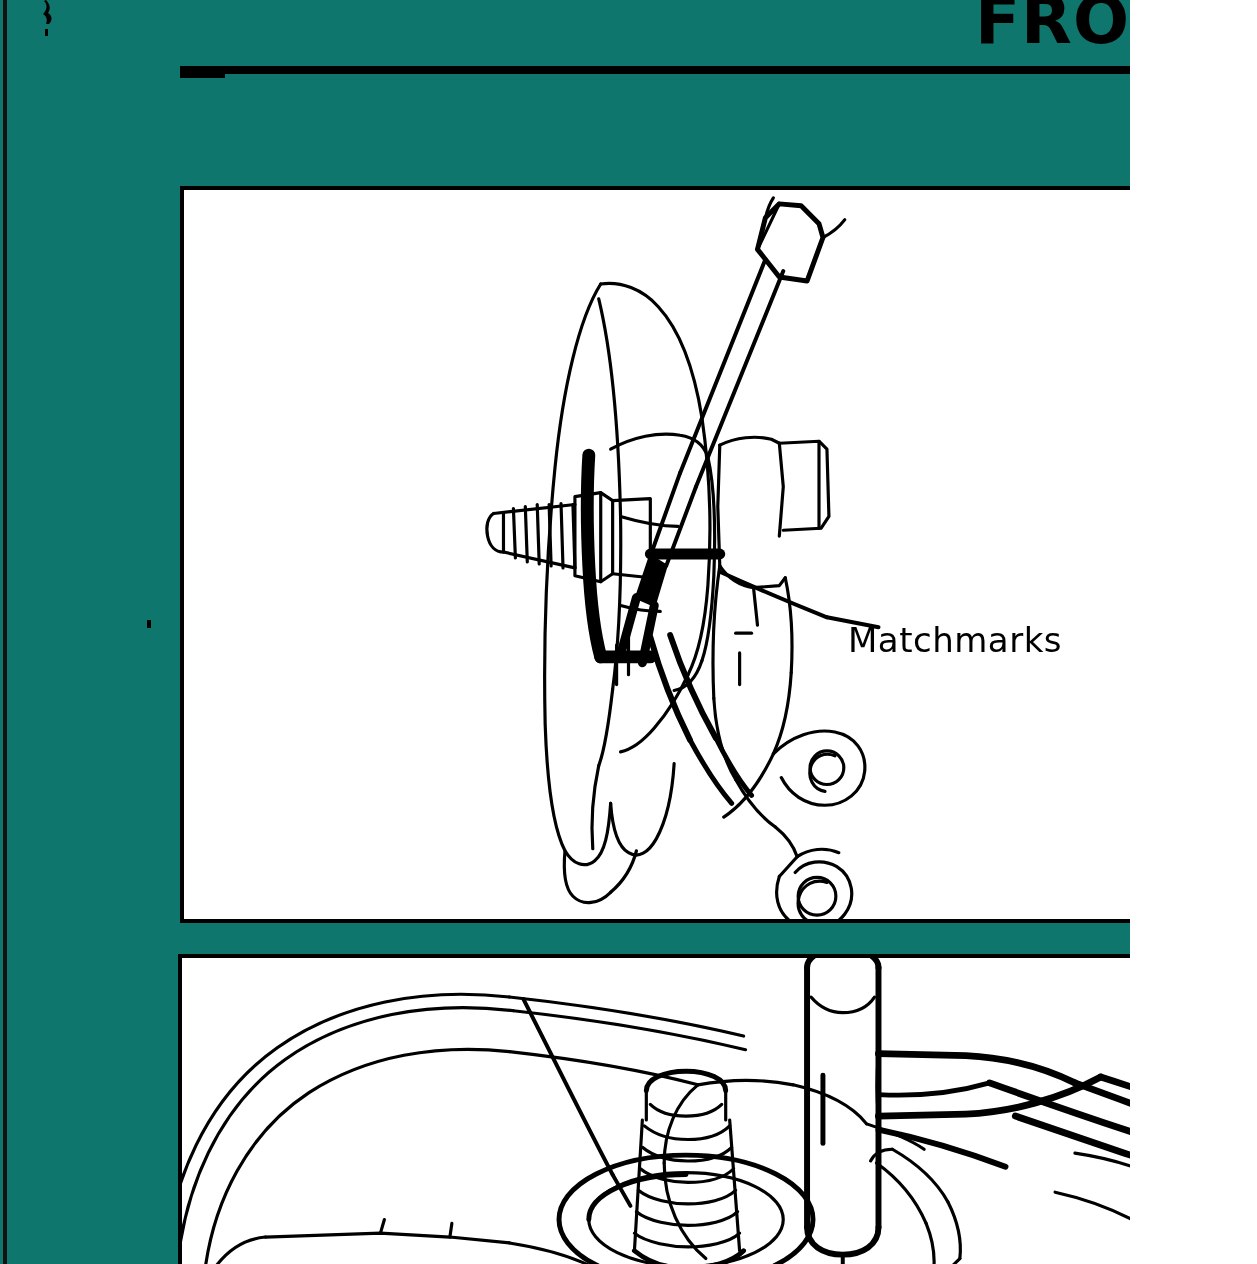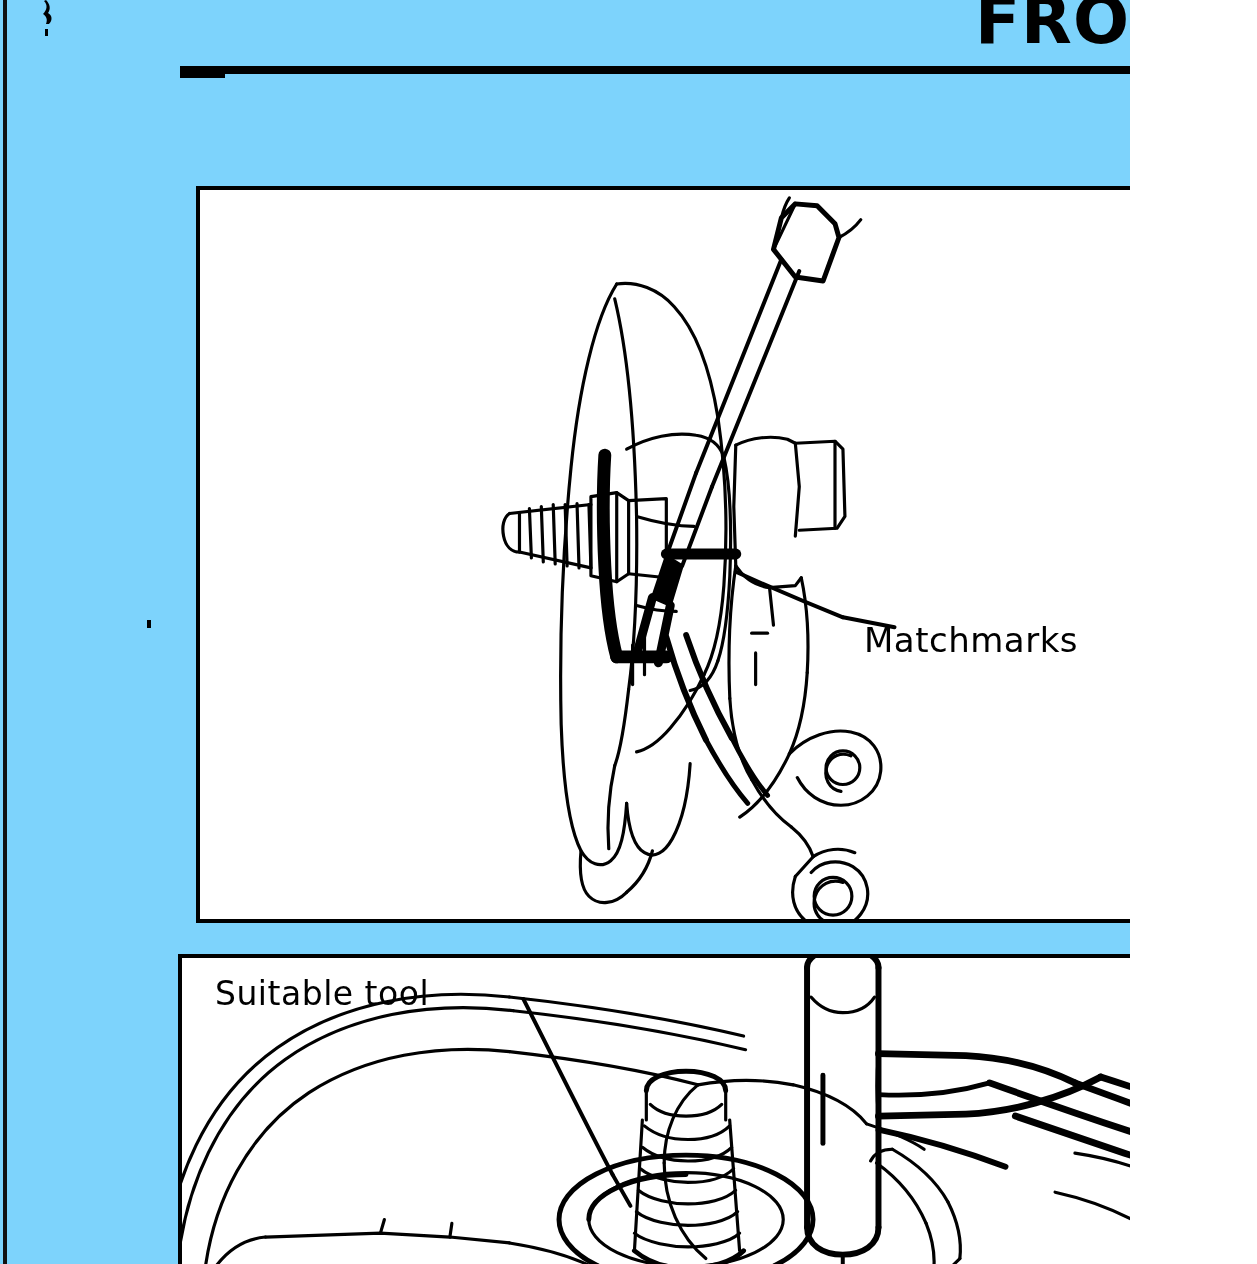--- a/index.html
+++ b/index.html
@@ -7,21 +7,21 @@
     padding: 0;
     background: #ffffff;
   }
   body {
     font-family: "Liberation Sans", sans-serif;
   }
   #page {
     position: relative;
     width: 1130px;
     height: 1264px;
-    background: #7dd3fc;
+    background: #0f766e;
     overflow: hidden;
   }
 
   
   #left-edge-line {
     position: absolute;
     left: 3px;
     top: 0;
     width: 4px;
     height: 1264px;
@@ -74,21 +74,21 @@
   }
 
   
   .figure-box {
     position: absolute;
     border: 4px solid #000000;
     background: #ffffff;
     box-sizing: border-box;
   }
   #figure-box-1 {
-    left: 196px;
+    left: 180px;
     top: 186px;
     width: 1024px;
     height: 737px;
   }
   #figure-box-2 {
     left: 178px;
     top: 954px;
     width: 1019px;
     height: 330px;
   }
@@ -326,16 +326,15 @@
 
         <path d="M900 200 C940 206 976 218 1006 236"></path>
         <path d="M880 240 C916 248 950 262 978 280"></path>
         <path d="M690 170 C714 178 734 186 748 196"></path>
 
         <path d="M344 42 C376 106 406 168 434 222" stroke-width="4"></path>
         <path d="M434 222 L452 254" stroke-width="4"></path>
       </g>
     </svg>
 
-    <div class="fig-caption" id="label-suitable-tool">Suitable tool</div>
   </div>
 
 </div>
 
 </body></html>

